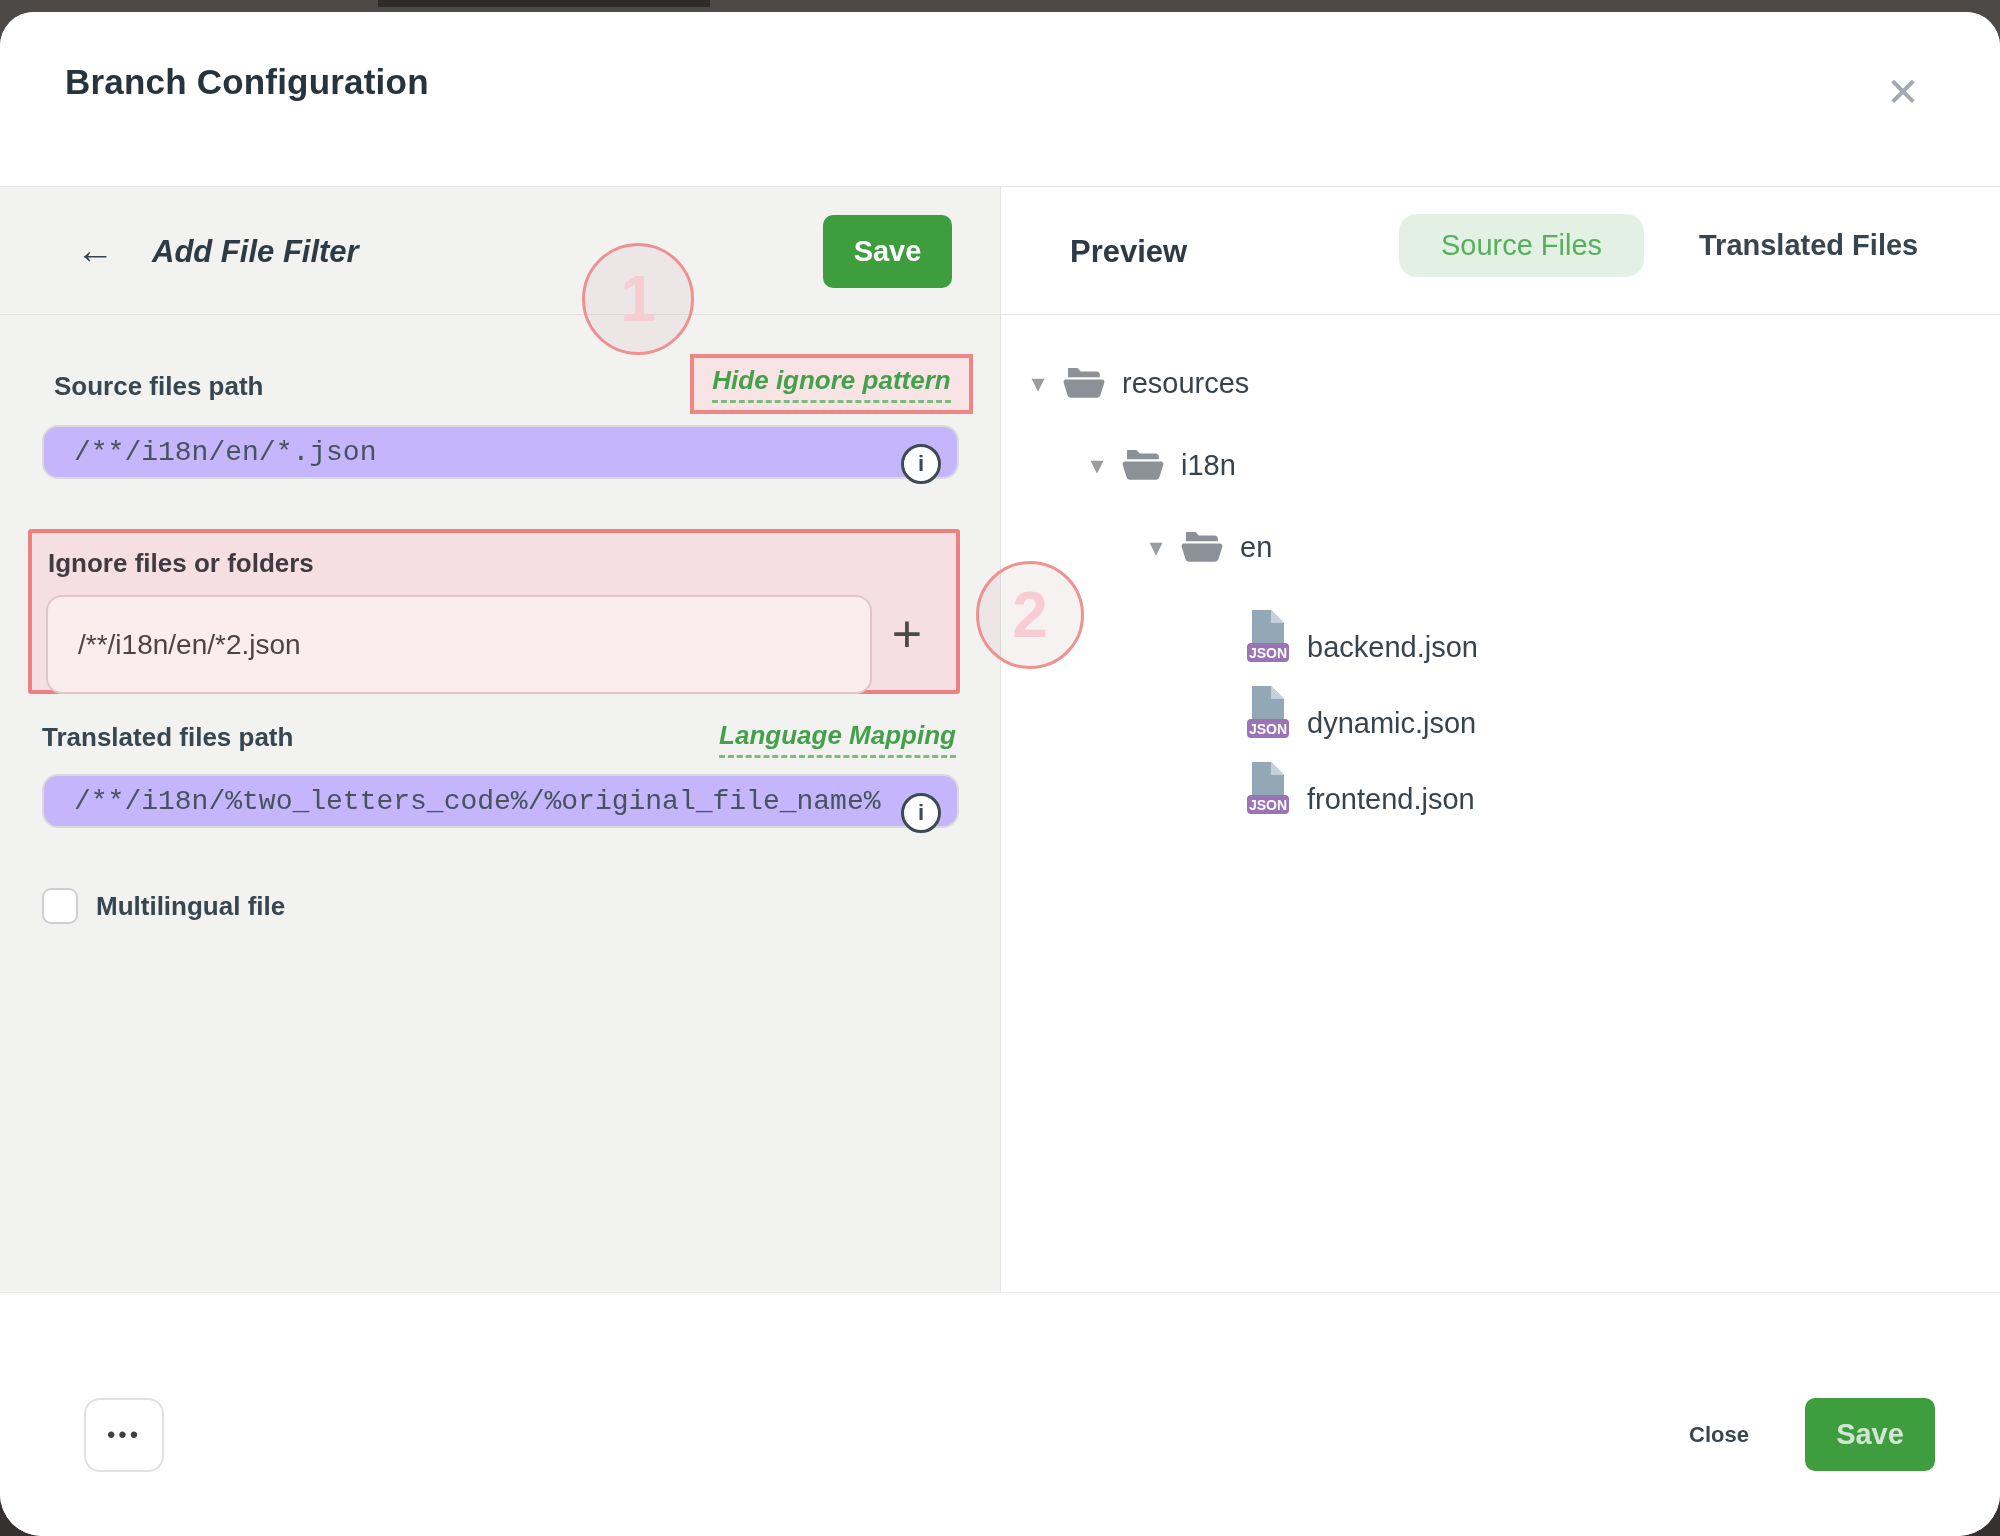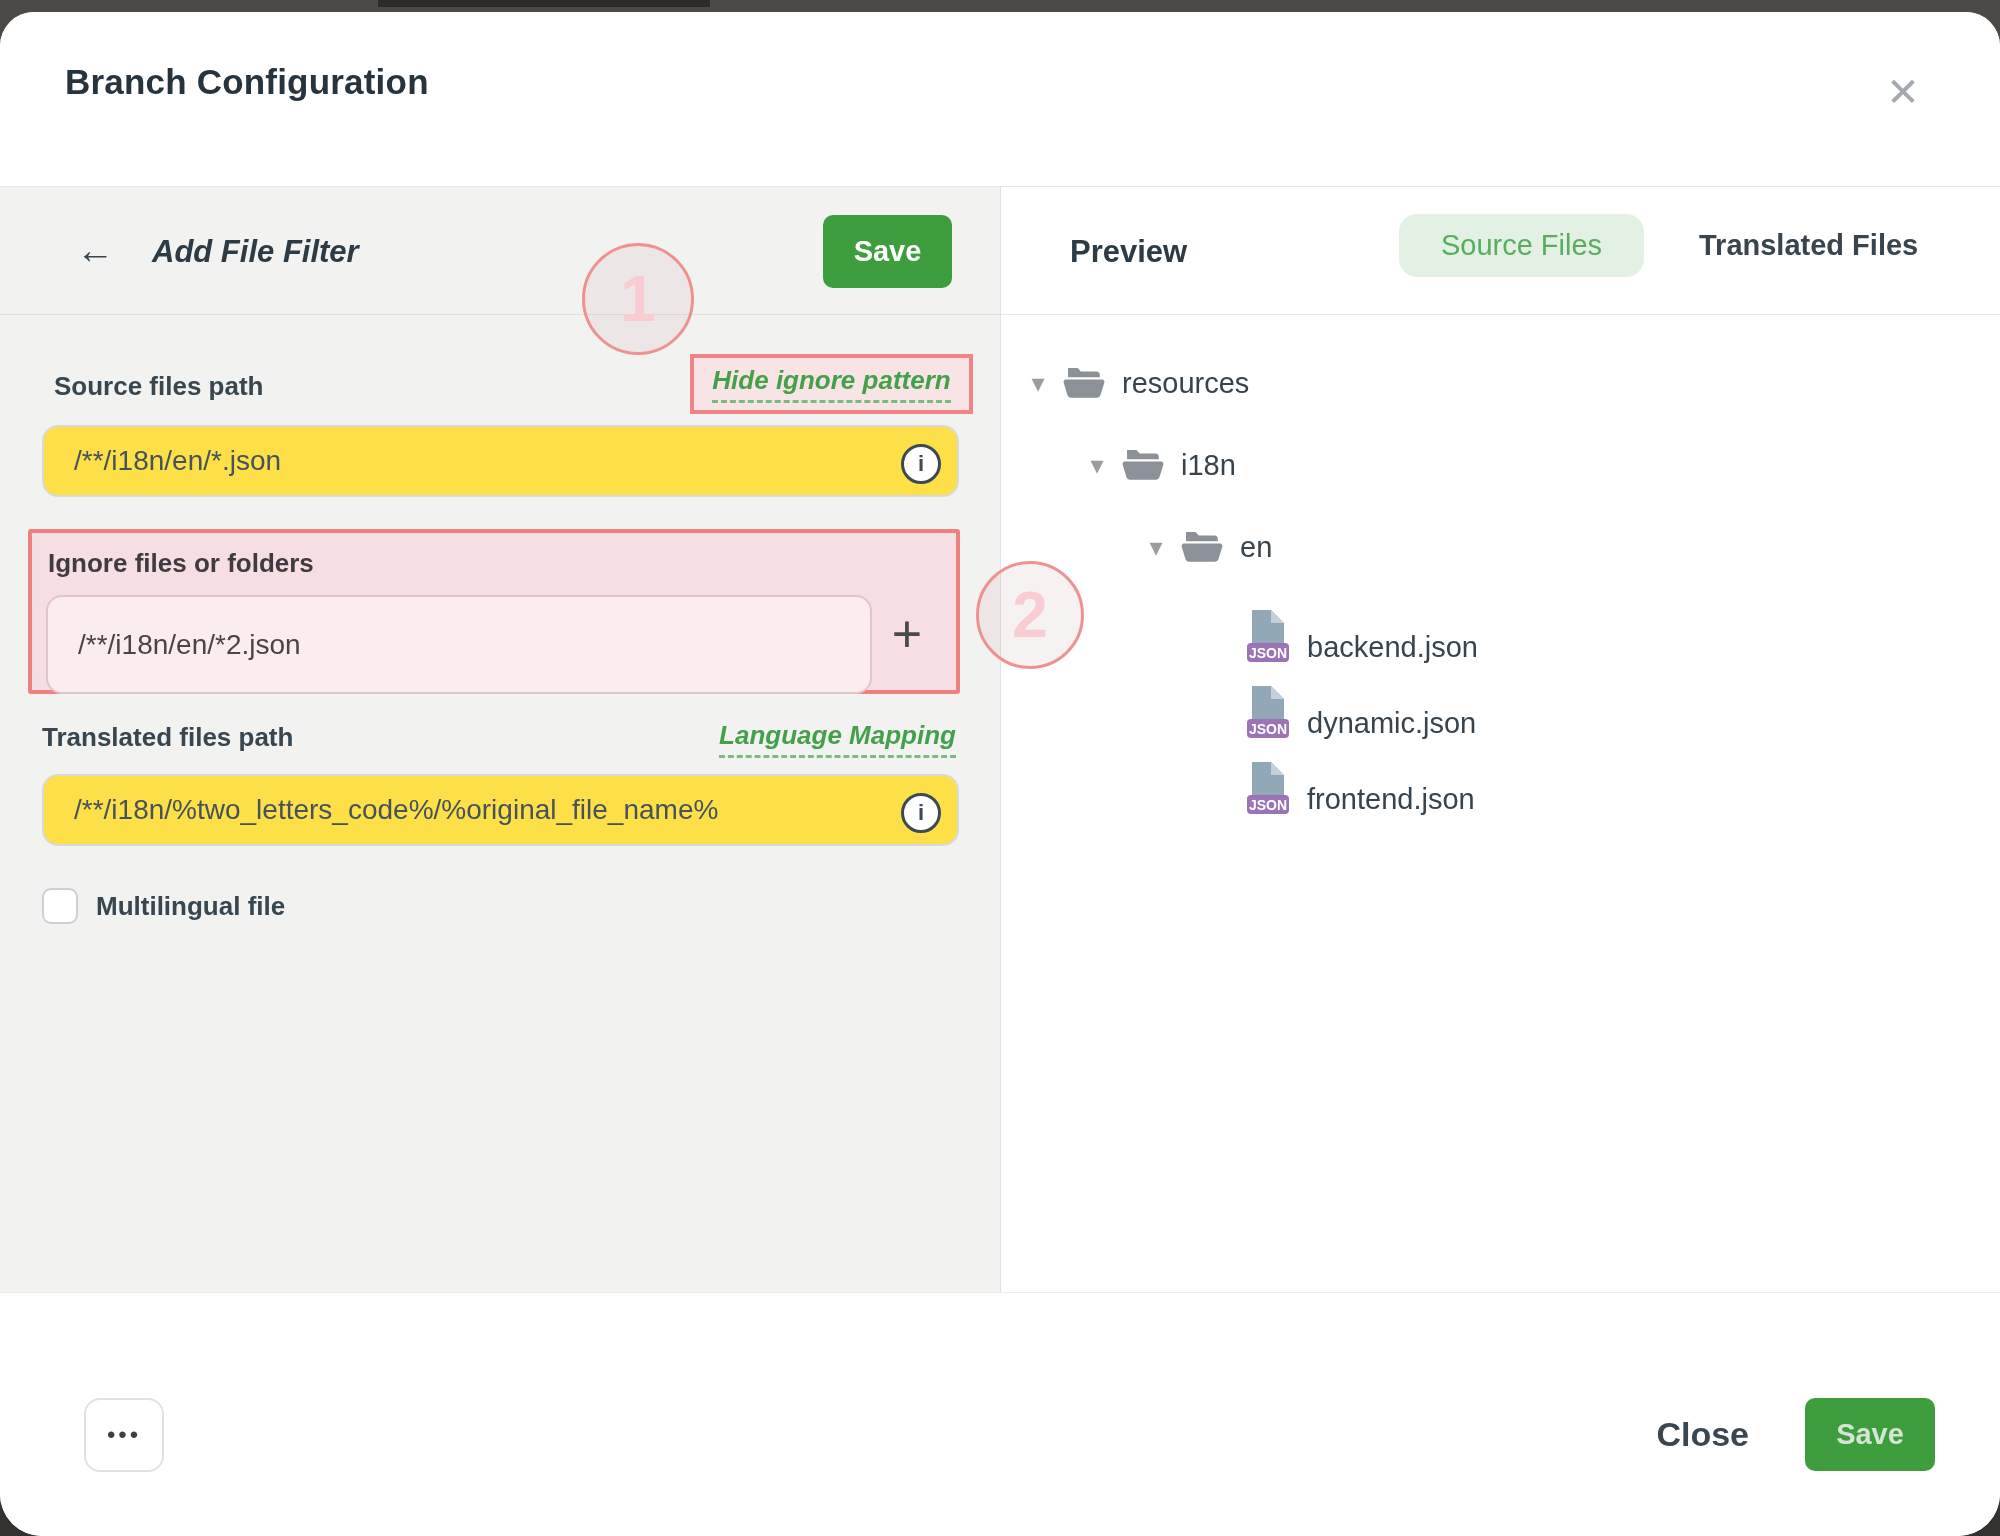--- a/index.html
+++ b/index.html
@@ -25,22 +25,22 @@
   .btn-green{border:none;border-radius:10px;background:#3e9e3e;color:#fff;font-size:29px;font-weight:700;
     font-family:inherit;cursor:pointer;}
   .toolbar-save{position:absolute;left:823px;top:28px;width:129px;height:73px;}
   
   .field-label{position:absolute;font-size:26px;font-weight:600;color:#37464f;}
   .green-link{color:#44a04a;font-size:26px;font-weight:600;text-decoration:none;
     border-bottom:3px dashed #7bbb80;padding-bottom:4px;cursor:pointer;font-style:italic;}
   .hide-ignore-box{position:absolute;left:690px;top:167px;width:283px;height:60px;
     background:#f8e3e5;border:4px solid #ee8686;box-sizing:border-box;
     display:flex;align-items:center;justify-content:center;}
-  .text-input{position:absolute;box-sizing:border-box;height:72px;border:2px solid #d9d9d9;border-radius:16px;
-    background:#fde047;font-size:28px;color:#47525b;padding:0 70px 0 30px;font-family:Liberation Sans, sans-serif;outline:none;}
+  .text-input{position:absolute;box-sizing:border-box;height:54px;border:2px solid #d9d9d9;border-radius:16px;
+    background:#c4b5fd;font-size:28px;color:#47525b;padding:0 70px 0 30px;font-family:Liberation Mono, monospace;outline:none;}
   .src-input{left:42px;top:238px;width:917px;}
   .info-icon{position:absolute;width:34px;height:34px;border:3px solid #3d4953;border-radius:50%;
     color:#3d4953;font-size:22px;font-weight:600;display:flex;align-items:center;justify-content:center;
     background:#fff;cursor:pointer;}
   .info-src{left:901px;top:257px;}
   .info-trans{left:901px;top:606px;}
   .ignore-box{position:absolute;left:28px;top:342px;width:932px;height:165px;box-sizing:border-box;
     background:#f5dfe2;border:4px solid #ee8080;border-radius:3px;}
   .ignore-label{left:16px;top:15px;position:absolute;font-size:26px;font-weight:600;color:#3f3b40;}
   .ignore-input{position:absolute;left:14px;top:62px;width:826px;height:99px;box-sizing:border-box;
@@ -77,21 +77,21 @@
   .tree-label{font-size:29px;color:#37444e;margin-left:17px;}
   .folder-svg{width:42px;height:34px;flex:none;}
   .file-icon{position:relative;width:44px;height:56px;flex:none;}
   
   .modal-footer{position:relative;height:245px;background:#fff;border-top:1px solid #ececec;}
   .footer-row{position:absolute;left:84px;right:65px;top:104px;height:75px;display:flex;
     align-items:center;justify-content:space-between;}
   .more-btn{width:80px;height:74px;border:2px solid #e1e1e1;border-radius:16px;background:#fff;
     color:#3c4043;font-size:24px;letter-spacing:3px;cursor:pointer;line-height:70px;text-align:center;padding:0;}
   .footer-right{display:flex;align-items:center;gap:56px;}
-  .close-text-btn{border:none;background:none;font-size:34px;font-weight:600;color:#3a4650;cursor:pointer;padding:0;}
+  .close-text-btn{border:none;background:none;font-size:22px;font-weight:600;color:#3a4650;cursor:pointer;padding:0;}
   .footer-save{width:130px;height:73px;color:#d3e6d3;}
 </style>
 </head>
 <body>
 
 <div class="backdrop-strip"></div>
 
 <div class="modal">
 
   <div class="modal-header">

